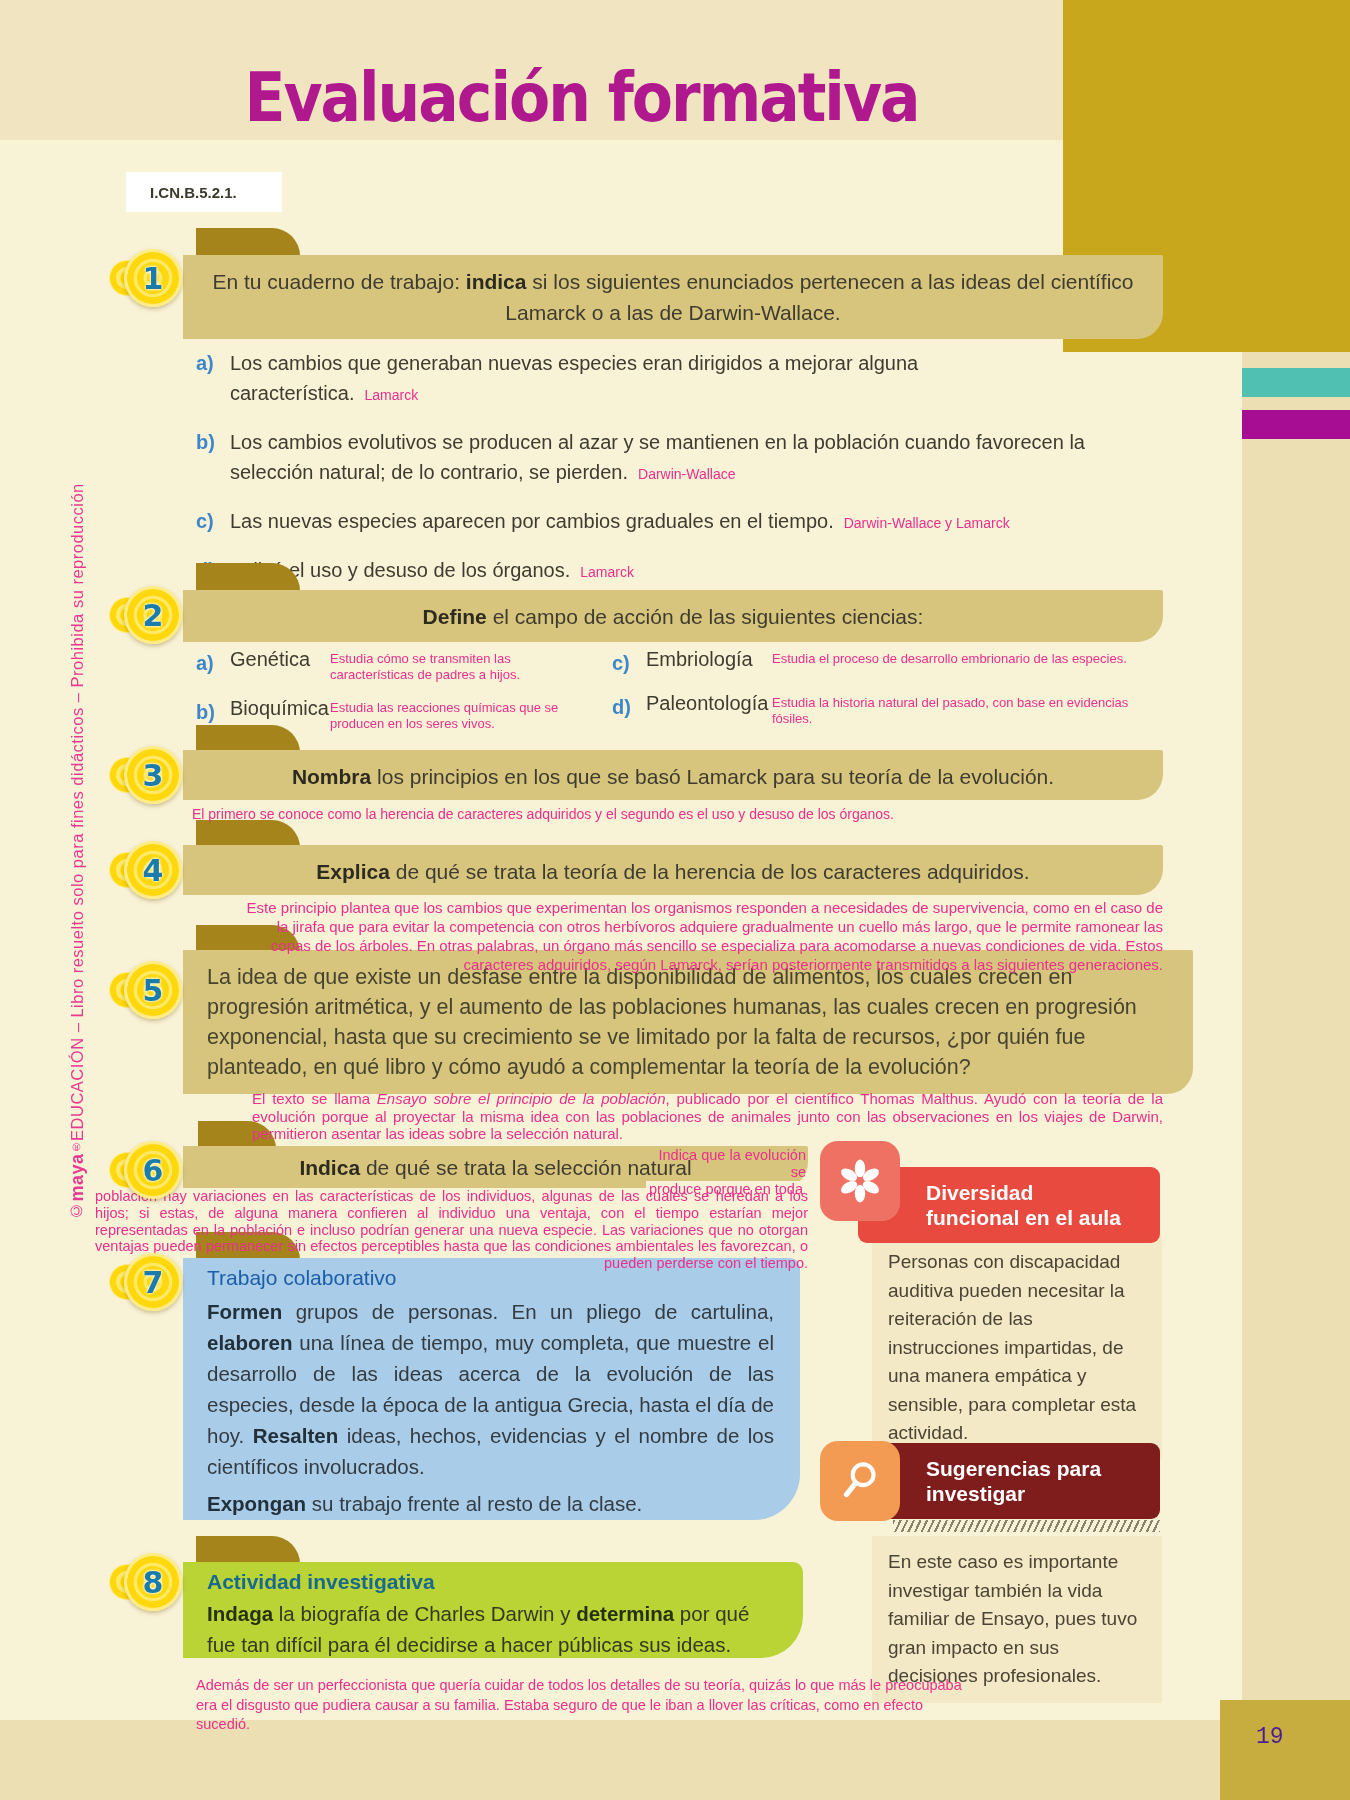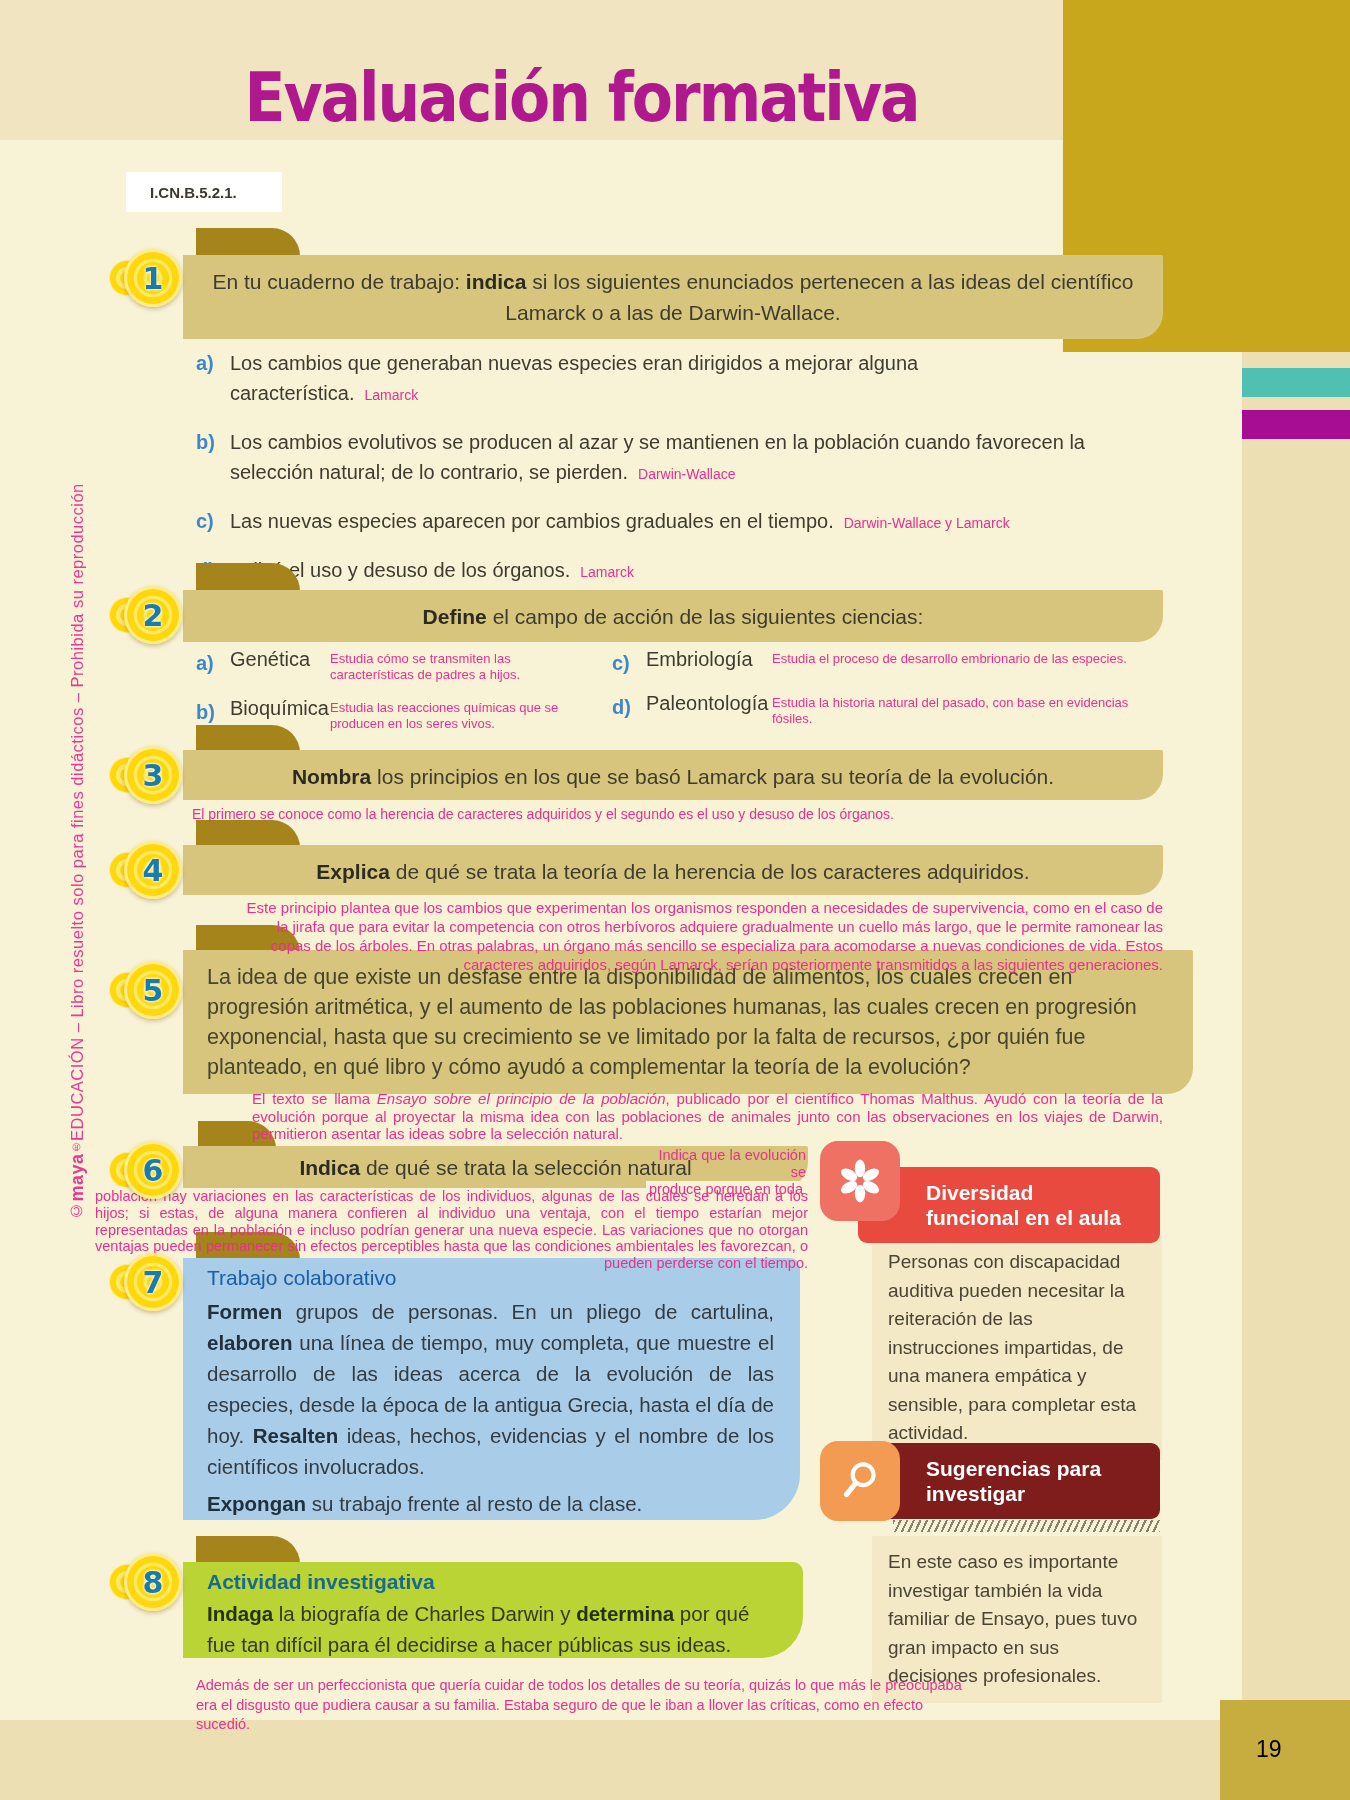--- a/index.html
+++ b/index.html
@@ -7,21 +7,21 @@
         font-family:"Liberation Sans",sans-serif;overflow:hidden;}
 
   
   .top-band{position:absolute;left:0;top:0;width:1242px;height:140px;background:#f1e5c1;}
   .gold-block{position:absolute;left:1063px;top:0;width:287px;height:352px;background:#c8a71d;}
   .right-band{position:absolute;left:1242px;top:352px;width:108px;height:1448px;background:#ecdfb4;}
   .teal-stripe{position:absolute;left:1242px;top:368px;width:108px;height:29px;background:#4fc0b1;}
   .magenta-stripe{position:absolute;left:1242px;top:410px;width:108px;height:29px;background:#a60d92;}
   .bottom-band{position:absolute;left:0;top:1720px;width:1242px;height:80px;background:#ecdfb4;}
   .pagenum-box{position:absolute;left:1220px;top:1700px;width:130px;height:100px;background:#c7ad3f;}
-  .pagenum-box span{display:block;padding:36px 0 0 36px;color:#000000;font-size:23px;}
+  .pagenum-box span{display:block;padding:24px 0 0 36px;color:#4c1d95;font-size:23px;font-family:Liberation Mono, monospace;}
 
   
   .title{position:absolute;left:0;top:62px;width:1163px;text-align:center;
          font-size:60px;font-weight:bold;letter-spacing:-2px;color:#b0188e;
          transform:scaleY(1.12);font-family:"DejaVu Sans",sans-serif;}
   .badge{position:absolute;left:126px;top:172px;width:156px;height:40px;background:#ffffff;
          font-size:15px;font-weight:bold;color:#3b392c;display:flex;align-items:center;
          padding-left:24px;box-sizing:border-box;}
 
   

